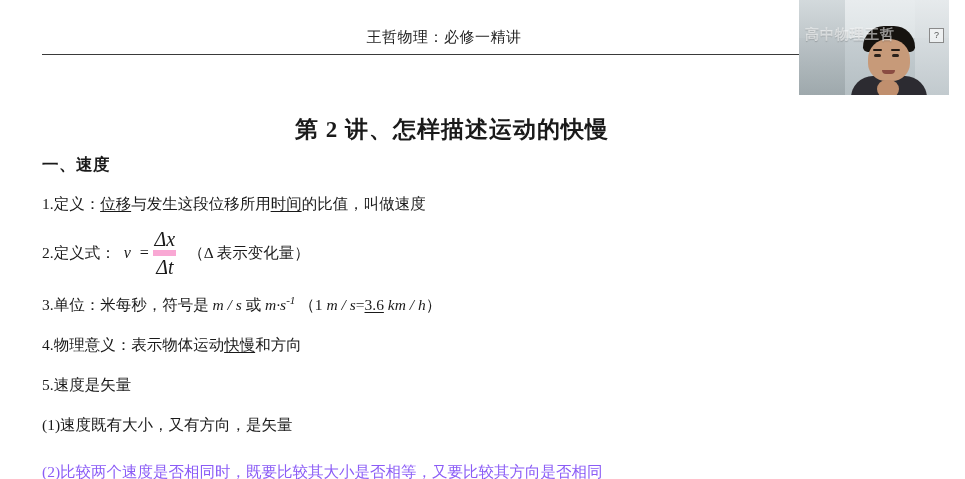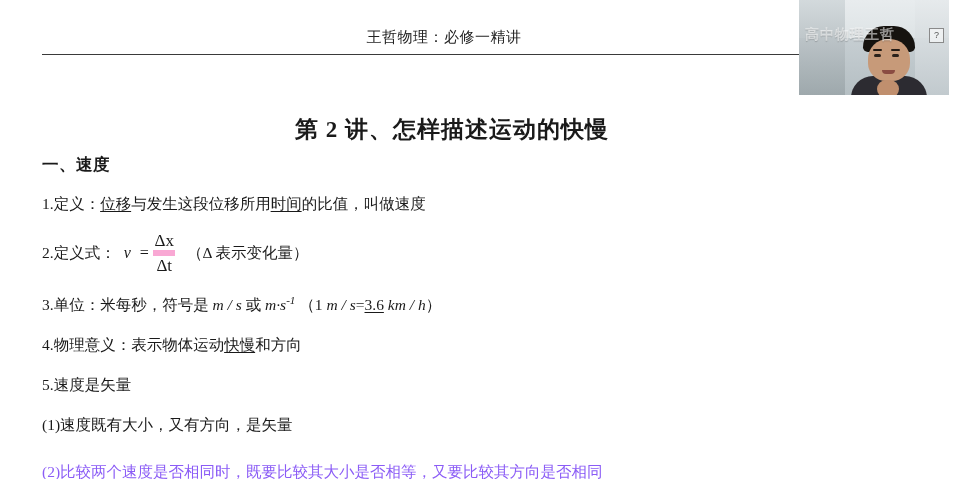--- a/index.html
+++ b/index.html
@@ -86,21 +86,22 @@
     align-items: center;
     white-space: nowrap;
     height: 42px;
   }
   .frac {
     display: inline-flex;
     flex-direction: column;
     align-items: center;
     vertical-align: middle;
     margin: 0 2px;
-    font-size: 17px;
+    font-style: italic;
+    font-size: 20px;
     line-height: 1.12;
   }
   .frac .num { padding: 0 3px; }
   .frac .den { padding: 0 3px; border-top: 6px solid #f9a8d4; }
   .eq-v {
     font-style: italic;
     font-size: 16px;
     margin-left: 8px;
   }
   .sup { font-size: 0.72em; vertical-align: super; }

